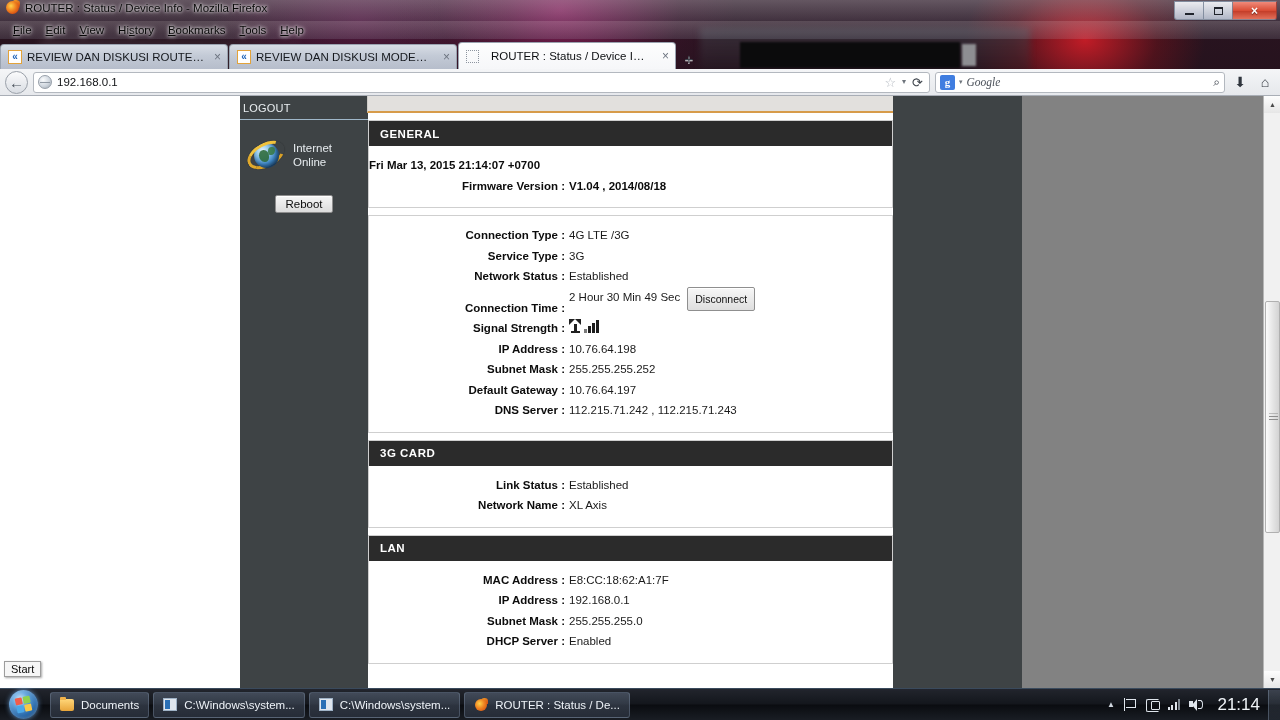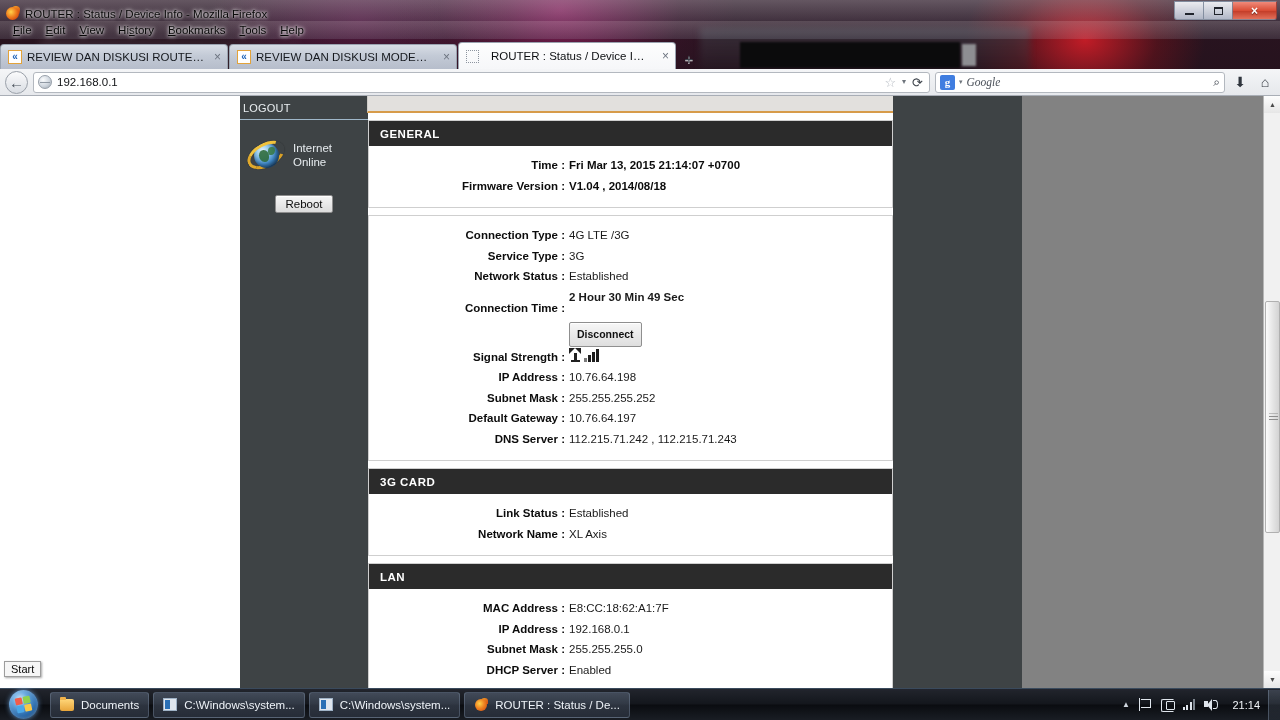--- a/index.html
+++ b/index.html
@@ -46,21 +46,21 @@
   }
 
   
   #ff-window {
     position: absolute; left: 0; top: 0; width: 1280px; height: 688px;
   }
 
   
   .titlebar {
     position: absolute; left: 0; top: 0; width: 100%; height: 21px;
-    display: flex; align-items: flex-end;
+    display: flex; align-items: flex-start;
     background: linear-gradient(180deg, rgba(235,240,248,0.30), rgba(190,205,225,0.16));
   }
   .titlebar .tb-left {
     display: flex; align-items: center; gap: 5px; padding-left: 5px;
     flex: 0 0 auto;
   }
   .ff-logo {
     width: 15px; height: 15px; position: relative; flex: 0 0 auto;
   }
   .ff-logo .fx-body {
@@ -291,21 +291,21 @@
   }
   .row .lbl {
     width: 200px; text-align: right; font-weight: bold; color: #0c0c0c;
     white-space: nowrap; padding-right: 4px;
   }
   .row .val { color: #1a1a1a; white-space: nowrap; }
   .row.bold-val .val { font-weight: bold; color: #0c0c0c; }
   .row.gen .lbl { width: 200px; }
   .row.conn-time { align-items: flex-start; }
   .row.conn-time .lbl { padding-top: 11px; }
-  .conn-stack { display: flex; flex-direction: column; gap: 15px; font-weight: bold; }
+  .conn-stack { display: flex; flex-direction: row; gap: 7px; }
   .disconnect-btn {
     display: inline-block; align-self: flex-start; font-size: 10.5px; color: #111;
     background: linear-gradient(180deg, #f7f7f7, #dedede);
     border: 1px solid #8f8f8f; border-radius: 2px; padding: 1px 7px;
     box-shadow: inset 0 1px 0 #fff;
   }
 
   
   .signal-wrap { display: inline-flex; align-items: flex-end; gap: 3px; height: 15px; padding-top: 3px; }
   .antenna {
@@ -459,21 +459,21 @@
     position:absolute; left:0; top:3px; width:4px; height:6px; background:#dfe5ec;
   }
   .ic-speaker .cone2 {
     position:absolute; left:3px; top:0.5px; width:0; height:0;
     border-top:6px solid transparent; border-bottom:6px solid transparent; border-right:5px solid #dfe5ec;
   }
   .ic-speaker .wv {
     position:absolute; left:9px; top:2px; width:5px; height:9px;
     border:1.5px solid #dfe5ec; border-left:none; border-radius:0 60% 60% 0;
   }
-  .tray .clock { color: #f0f4f8; font-size: 11px; padding: 0 4px; }
+  .tray .clock { color: #f0f4f8; font-size: 17px; padding: 0 4px; }
   .show-desktop {
     width: 12px; height: 30px; flex: 0 0 auto;
     border-left: 1px solid rgba(150,170,195,0.35);
     background: linear-gradient(180deg, rgba(120,135,155,0.30), rgba(50,58,70,0.30));
   }
 </style>
 </head>
 <body>
 
 <div id="desktop">
@@ -579,21 +579,20 @@
         </div>
       </div>
 
       <div class="content">
         <div class="tabstub"></div>
 
         <div class="panel">
           <div class="panel-head">GENERAL</div>
           <div class="panel-body">
             <div class="row gen bold-val">
-              <span class="lbl">Time :</span>
               <span class="val">Fri Mar 13, 2015 21:14:07 +0700</span>
             </div>
             <div class="row gen bold-val">
               <span class="lbl">Firmware Version :</span>
               <span class="val">V1.04 , 2014/08/18</span>
             </div>
           </div>
         </div>
 
         <div class="panel">

